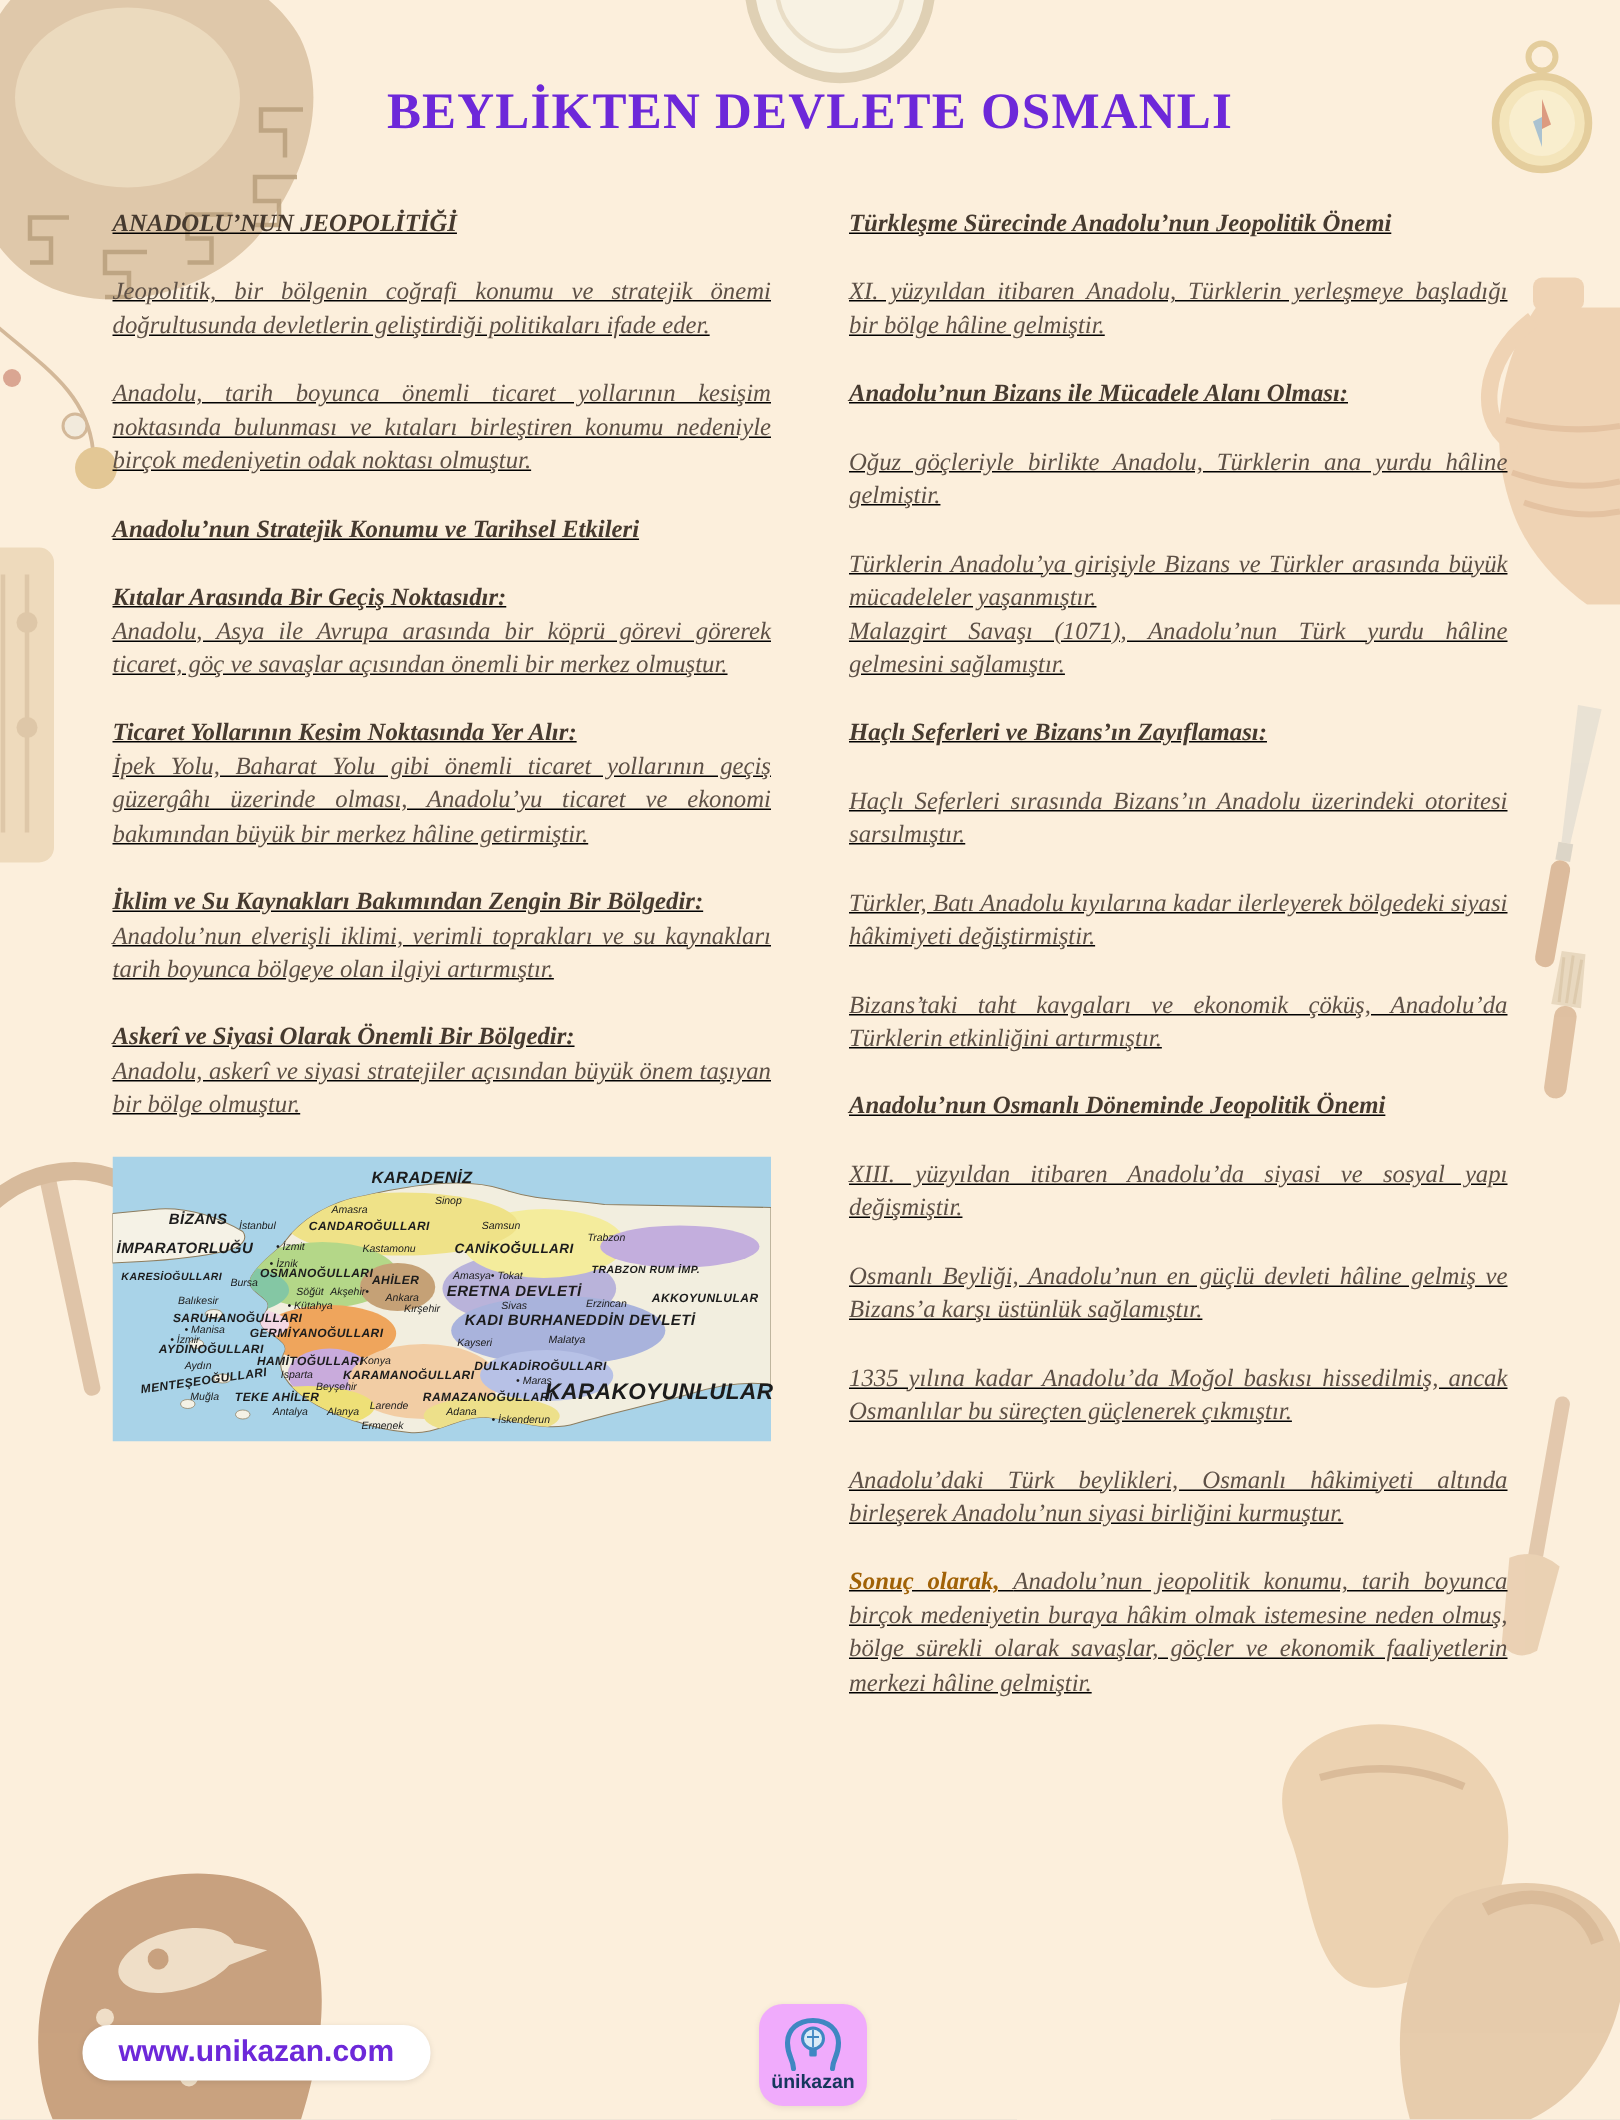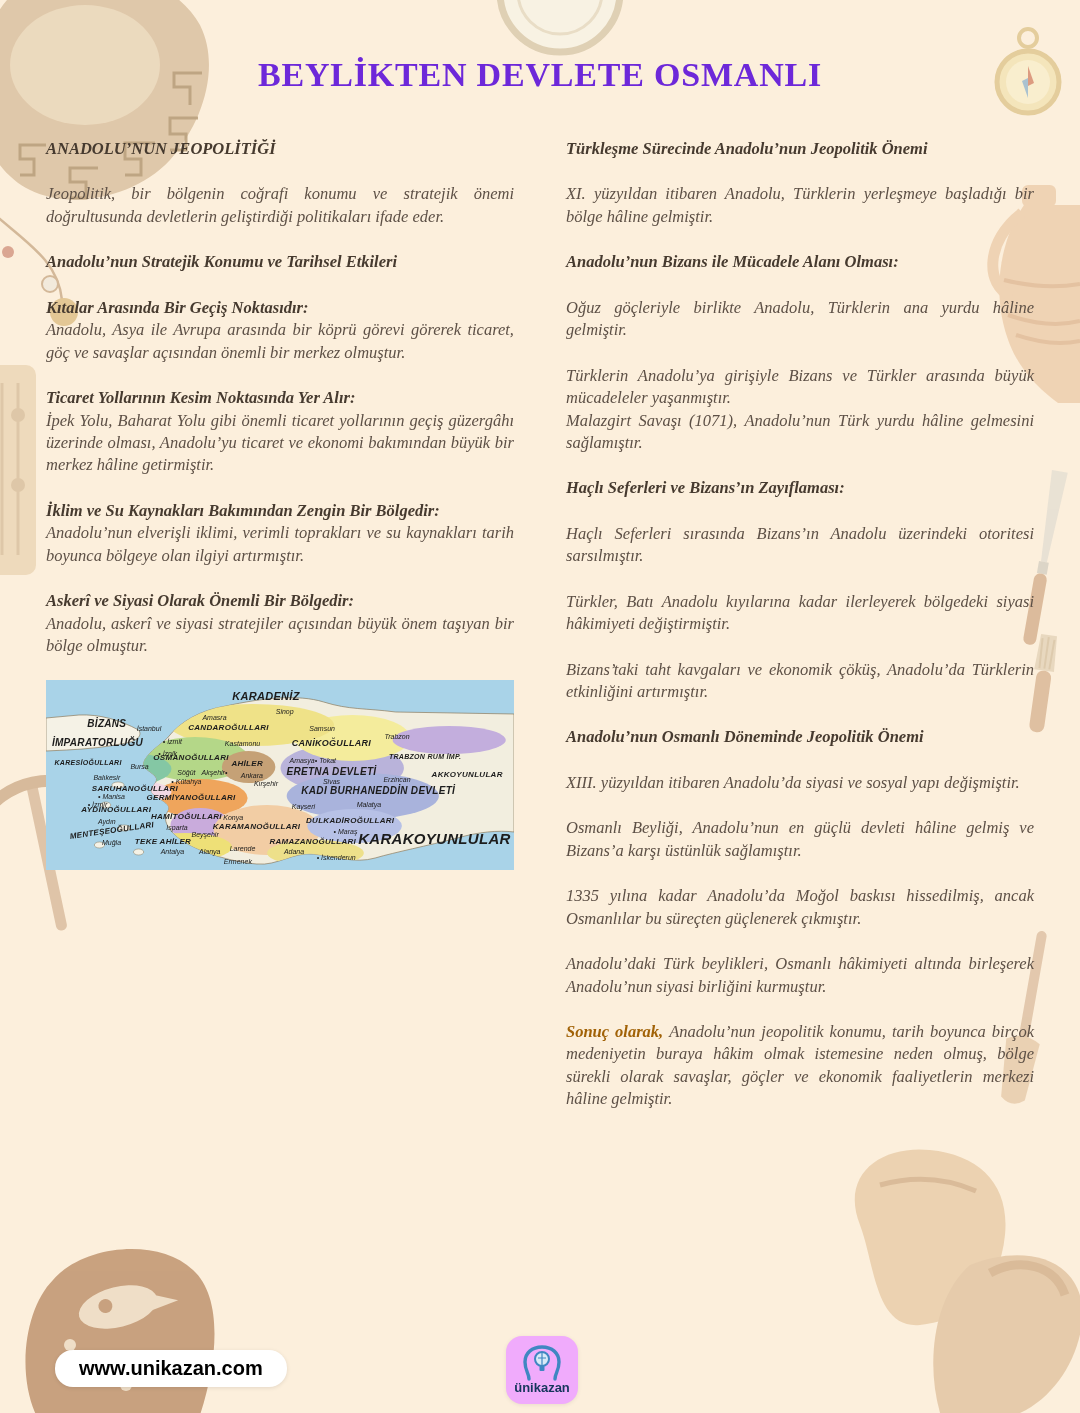--- a/index.html
+++ b/index.html
@@ -4,39 +4,39 @@
 <style>
   html,body{margin:0;padding:0;background:#e8e0d2;}
   .page{position:relative;width:1080px;height:1413px;margin:0 auto;background:#fcefdc;overflow:hidden;
         font-family:"Liberation Serif",serif;}
   
   .deco-layer{position:absolute;inset:0;z-index:0;pointer-events:none;}
   
   .content{position:relative;z-index:1;}
   .title{margin:56px 0 0;text-align:center;font-size:34px;font-weight:bold;color:#6d28d9;
          letter-spacing:.8px;font-style:normal;}
-  .columns{display:flex;gap:52px;padding:0 46px;margin-top:44px;}
+  .columns{display:flex;gap:52px;padding:0 75px;margin-top:44px;text-decoration:underline;}
   .col{flex:1;min-width:0;font-style:italic;color:#5d5046;font-size:16.5px;line-height:1.36;
        text-align:justify;}
   .block{margin-bottom:23px;}
   .h{font-weight:bold;color:#463a2f;}
   .sub-h{font-weight:bold;color:#463a2f;}
   .p{white-space:pre-line;}
   b.lead{color:#a16207;font-style:italic;}
   
   .map-wrap{position:relative;width:100%;height:190px;margin-top:10px;}
   .map-wrap svg{position:absolute;inset:0;width:100%;height:100%;}
   .map-labels{position:absolute;inset:0;z-index:2;}
   .map-label{position:absolute;transform:translate(-50%,-50%);font-family:"Liberation Sans",sans-serif;
              color:#1c1c1c;white-space:nowrap;line-height:1;}
   .map-label.region{font-weight:bold;letter-spacing:.3px;}
   
   .footer-url{position:absolute;left:55px;top:1350px;background:#ffffff;border-radius:18px;
               padding:7px 24px;font-family:"Liberation Sans",sans-serif;font-weight:bold;font-size:20px;
-              color:#000000;box-shadow:0 1px 4px rgba(0,0,0,.10);z-index:2;cursor:pointer;}
+              color:#6d28d9;box-shadow:0 1px 4px rgba(0,0,0,.10);z-index:2;cursor:pointer;}
   .logo-badge{position:absolute;left:506px;top:1336px;width:72px;height:68px;background:#f0abfc;
               border-radius:16px;display:flex;flex-direction:column;align-items:center;justify-content:center;
               z-index:2;box-shadow:0 1px 4px rgba(0,0,0,.08);}
   .logo-word{font-family:"Liberation Sans",sans-serif;font-weight:bold;font-size:13px;color:#15365c;margin-top:-1px;}
 </style>
 </head>
 <body>
 
 <div class="page">
 
@@ -147,20 +147,21 @@
   </svg>
 
   <div class="content">
     <h1 class="title">BEYLİKTEN DEVLETE OSMANLI</h1>
 
     <div class="columns">
       <div class="col">
         <div>
             <div class="block h">ANADOLU’NUN JEOPOLİTİĞİ</div>
             <div class="block p">Jeopolitik, bir bölgenin coğrafi konumu ve stratejik önemi doğrultusunda devletlerin geliştirdiği politikaları ifade eder.</div>
+            <div class="block p">Anadolu, tarih boyunca önemli ticaret yollarının kesişim noktasında bulunması ve kıtaları birleştiren konumu nedeniyle birçok medeniyetin odak noktası olmuştur.</div>
             <div class="block h">Anadolu’nun Stratejik Konumu ve Tarihsel Etkileri</div>
             <div class="block">
               <div class="sub-h">Kıtalar Arasında Bir Geçiş Noktasıdır:</div>
               <div class="p">Anadolu, Asya ile Avrupa arasında bir köprü görevi görerek ticaret, göç ve savaşlar açısından önemli bir merkez olmuştur.</div>
             </div>
             <div class="block">
               <div class="sub-h">Ticaret Yollarının Kesim Noktasında Yer Alır:</div>
               <div class="p">İpek Yolu, Baharat Yolu gibi önemli ticaret yollarının geçiş güzergâhı üzerinde olması, Anadolu’yu ticaret ve ekonomi bakımından büyük bir merkez hâline getirmiştir.</div>
             </div>
             <div class="block">

